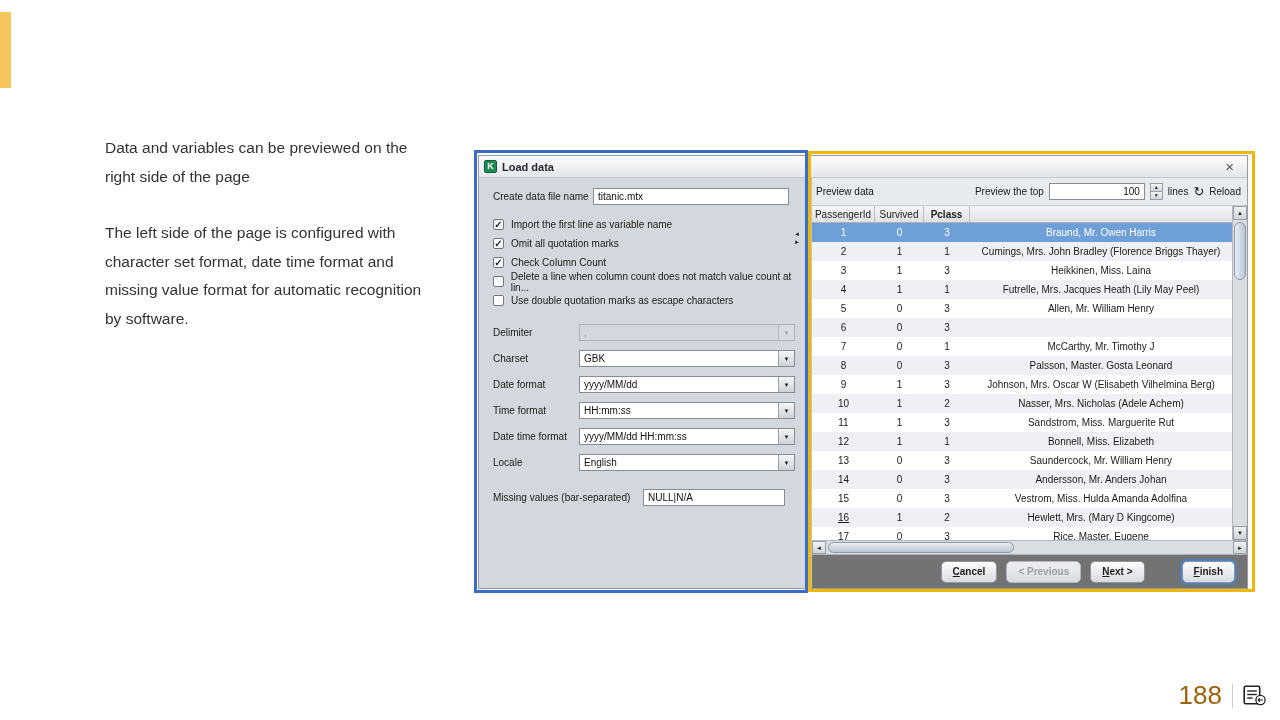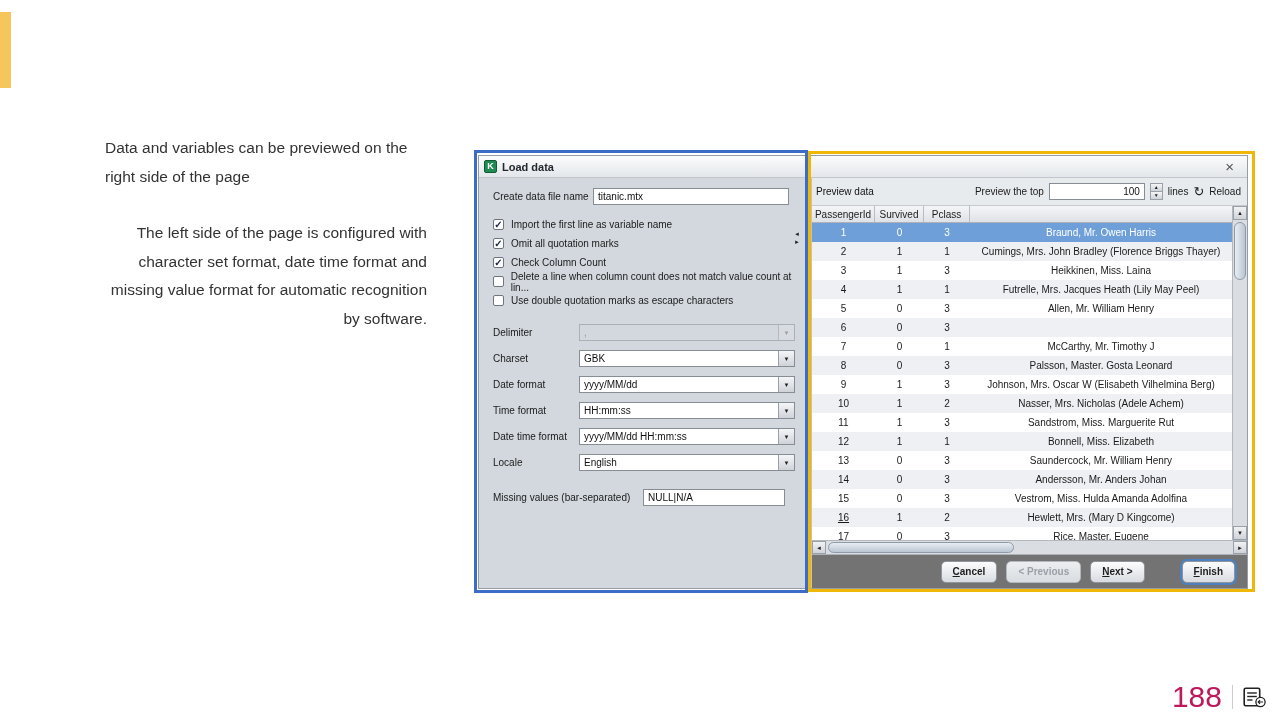--- a/index.html
+++ b/index.html
@@ -6,23 +6,23 @@
   html,body { width:1280px; height:720px; overflow:hidden; background:#ffffff;
               font-family:"Liberation Sans", sans-serif; }
   .slide { position:relative; width:1280px; height:720px; background:#fff; }
 
   
   .accent-bar { position:absolute; left:0; top:12px; width:11px; height:76px; background:#f6c65c; }
   .slide-title { position:absolute; left:37px; top:26px; font-size:21.5px; font-weight:700;
                  color:#141414; letter-spacing:-0.2px; }
   .body-text { position:absolute; left:105px; top:134px; width:322px; font-size:15.5px;
                line-height:28.5px; color:#333; }
-  .body-text p + p { margin-top:28px;text-align:right; }
+  .body-text p + p { margin-top:28px; }
   .footer { position:absolute; right:13px; top:680px; display:flex; align-items:center; gap:10px; }
-  .page-num { font-size:30px; color:#be185d; }
+  .page-num { font-size:26px; color:#a16207; }
   .footer-divider { width:1px; height:24px; background:#c9cdd1; }
 
   
   .screenshot { position:absolute; left:478px; top:155px; width:770px; height:434px;
                 background:#d3d8de; border:1px solid #989da4; font-size:10px; color:#1a1a1a; }
   .titlebar { position:relative; height:22px; background:linear-gradient(#fbfcfd,#e3e6ea);
               border-bottom:1px solid #c3c7cc; display:flex; align-items:center; padding-left:5px; gap:5px; }
   .app-icon { width:13px; height:13px; background:#1f8a52; border:1px solid #0d5c33; border-radius:2px;
               color:#fff; font-size:9px; font-weight:700; display:flex; align-items:center;
               justify-content:center; line-height:1; }
@@ -230,21 +230,21 @@
           <span>lines</span>
           <span class="reload-icon">↻</span>
           <span>Reload</span>
         </div>
 
         <div class="table-zone">
           <div class="tbl">
             <div class="thead" id="thead">
                 <div class="th" style="width: 63px;">PassengerId</div>
                 <div class="th" style="width: 49px;">Survived</div>
-                <div class="th" style="width: 46px;">Pclass</div>
+                <div class="th" style="width: 46px; font-weight: bold;">Pclass</div>
               </div>
             <div id="tbody">
                 <div class="tr sel">
                   <div class="td" style="width: 63px;">1</div>
                   <div class="td" style="width: 49px;">0</div>
                   <div class="td" style="width: 46px;">3</div>
                   <div class="td" style="flex: 1 1 0%;">Braund, Mr. Owen Harris</div>
                 </div>
                 <div class="tr alt">
                   <div class="td" style="width: 63px;">2</div>

